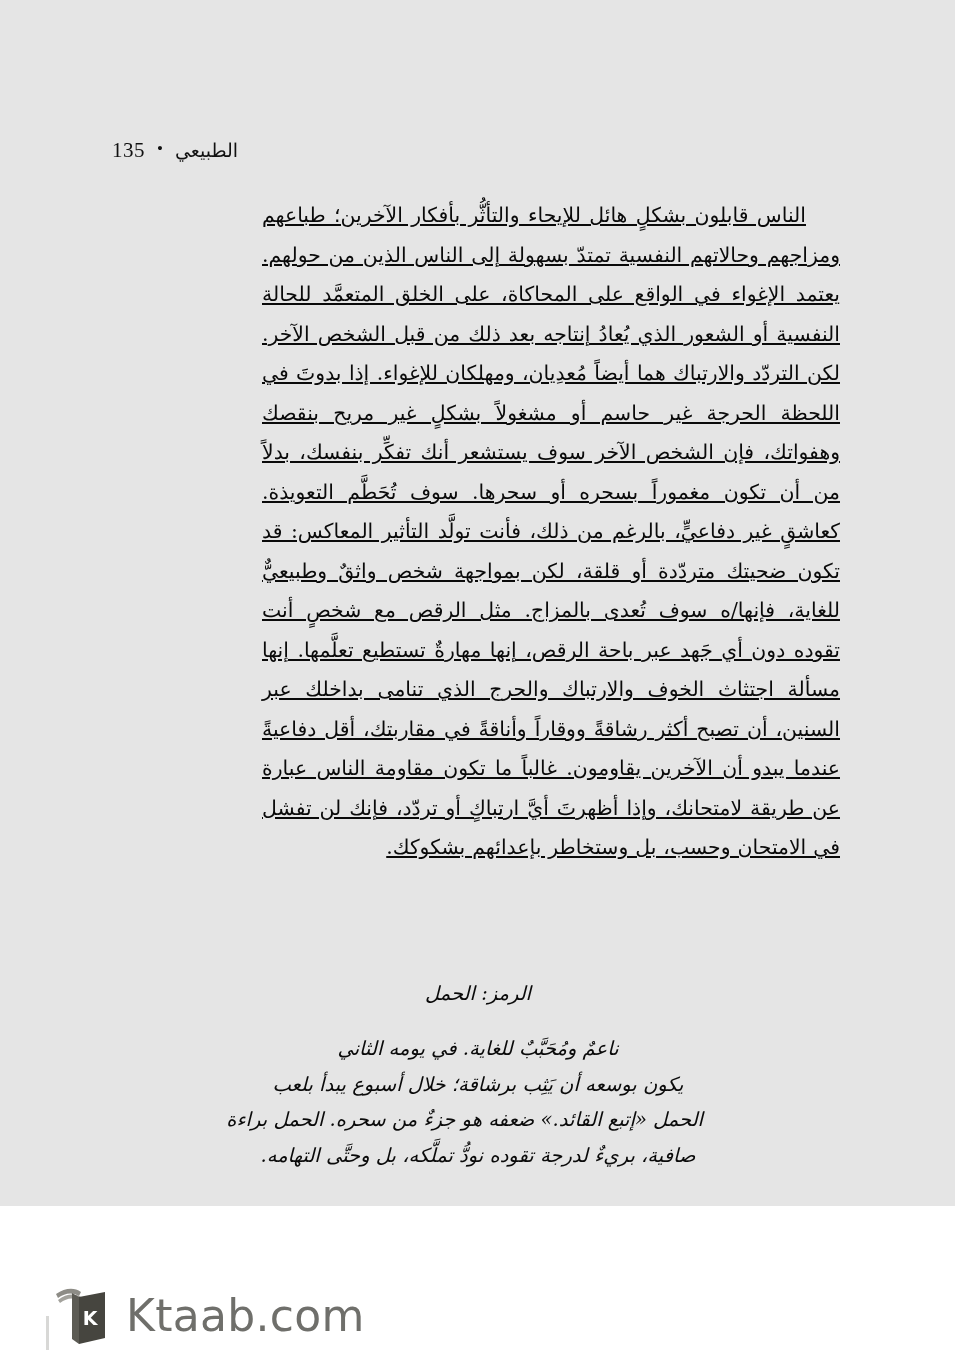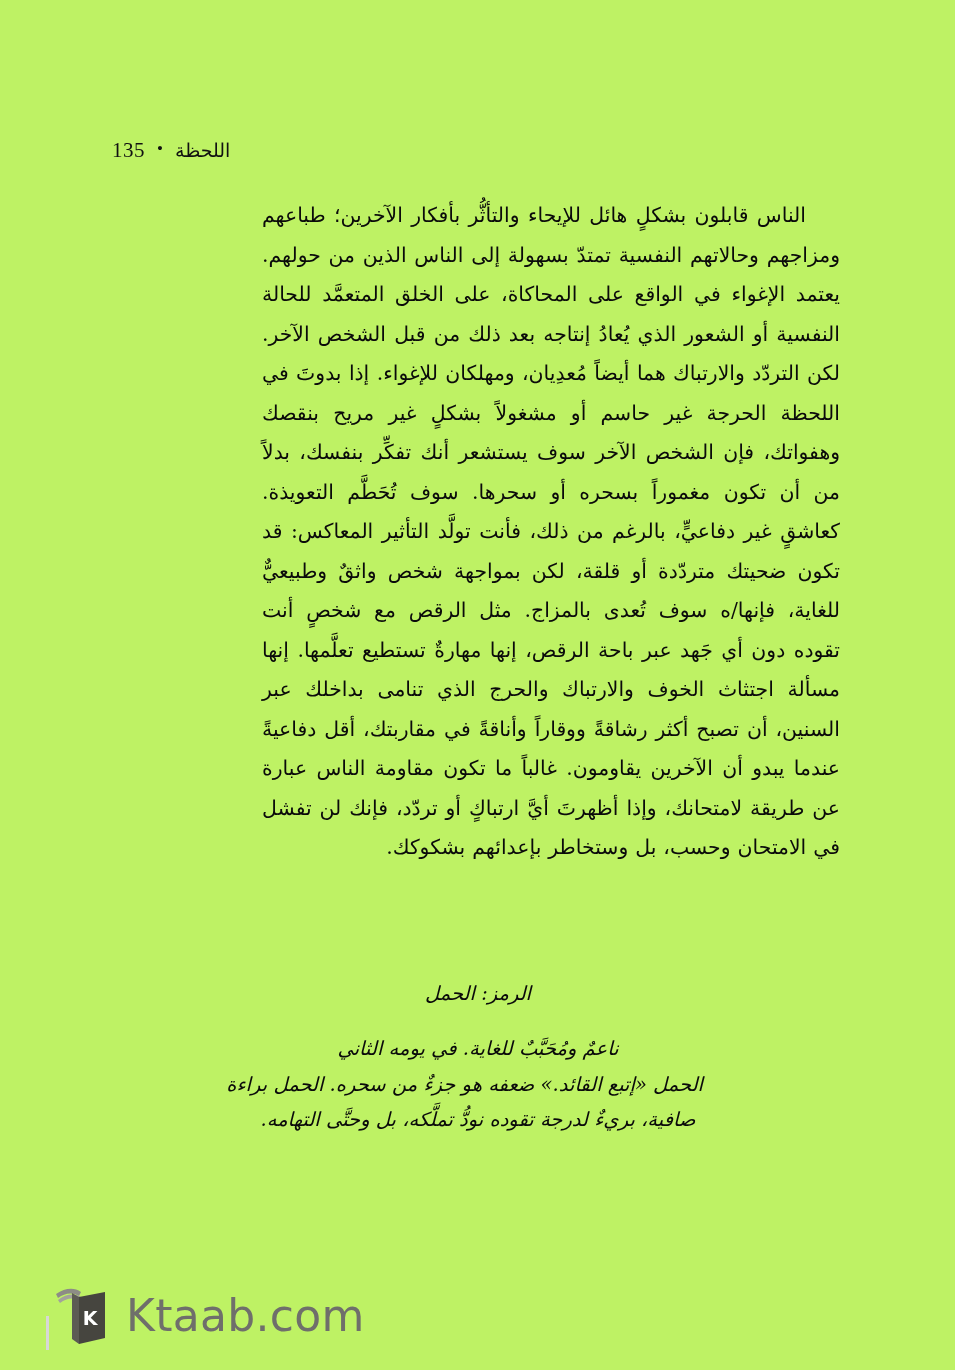--- a/index.html
+++ b/index.html
@@ -14,22 +14,22 @@
     font-family: "Liberation Serif", "DejaVu Serif", serif;
     color: #000000;
     position: relative;
     overflow: hidden;
   }
 
   .page {
     position: absolute;
     inset: 0;
     width: 955px;
-    height: 1370px;
-    background: #bef264;
+    height: 1206px;
+    background: #e5e5e5;
   }
 
   
   .running-header {
     position: absolute;
     top: 140px;
     left: 112px;
     display: flex;
     flex-direction: row;
     align-items: center;
@@ -77,20 +77,21 @@
     word-spacing: 0.5px;
   }
   .para.first {
     text-indent: 0;
   }
   .para.indented {
     text-indent: 34px;
   }
   .para:last-child {
     margin-bottom: 0;
+    text-decoration: underline;
   }
 
   
   .symbol-block {
     position: absolute;
     top: 979px;
     left: 253px;
     width: 450px;
     direction: rtl;
     text-align: center;
@@ -155,31 +156,32 @@
   }
 </style>
 </head>
 <body>
 
 <div class="page">
 
   <div class="running-header">
     <span class="folio">135</span>
     <span class="sep-dot">•</span>
-    <span class="chapter-title">اللحظة</span>
+    <span class="chapter-title">الطبيعي</span>
   </div>
 
   <div class="text-column">
     <p class="para indented">الناس قابلون بشكلٍ هائل للإيحاء والتأثُّر بأفكار الآخرين؛ طباعهم ومزاجهم وحالاتهم النفسية تمتدّ بسهولة إلى الناس الذين من حولهم. يعتمد الإغواء في الواقع على المحاكاة، على الخلق المتعمَّد للحالة النفسية أو الشعور الذي يُعادُ إنتاجه بعد ذلك من قبل الشخص الآخر. لكن التردّد والارتباك هما أيضاً مُعدِيان، ومهلكان للإغواء. إذا بدوتَ في اللحظة الحرجة غير حاسم أو مشغولاً بشكلٍ غير مريح بنقصك وهفواتك، فإن الشخص الآخر سوف يستشعر أنك تفكِّر بنفسك، بدلاً من أن تكون مغموراً بسحره أو سحرها. سوف تُحَطَّم التعويذة. كعاشقٍ غير دفاعيٍّ، بالرغم من ذلك، فأنت تولَّد التأثير المعاكس: قد تكون ضحيتك متردّدة أو قلقة، لكن بمواجهة شخص واثقٌ وطبيعيٌّ للغاية، فإنها/ه سوف تُعدى بالمزاج. مثل الرقص مع شخصٍ أنت تقوده دون أي جَهد عبر باحة الرقص، إنها مهارةٌ تستطيع تعلَّمها. إنها مسألة اجتثاث الخوف والارتباك والحرج الذي تنامى بداخلك عبر السنين، أن تصبح أكثر رشاقةً ووقاراً وأناقةً في مقاربتك، أقل دفاعيةً عندما يبدو أن الآخرين يقاومون. غالباً ما تكون مقاومة الناس عبارة عن طريقة لامتحانك، وإذا أظهرتَ أيَّ ارتباكٍ أو تردّد، فإنك لن تفشل في الامتحان وحسب، بل وستخاطر بإعدائهم بشكوكك.</p>
   </div>
 
   <div class="symbol-block">
     <p class="symbol-heading">الرمز: الحمل</p>
     <p class="symbol-body">
       <span class="ln">ناعمٌ ومُحَبَّبٌ للغاية. في يومه الثاني</span>
+      <span class="ln">يكون بوسعه أن يَثِب برشاقة؛ خلال أسبوع يبدأ بلعب</span>
       <span class="ln">الحمل «إتبع القائد.» ضعفه هو جزءٌ من سحره. الحمل براءة</span>
       <span class="ln">صافية، بريءٌ لدرجة تقوده نودُّ تملَّكه، بل وحتَّى التهامه.</span>
     </p>
   </div>
 
   <div class="wm-edge"></div>
   <div class="watermark">
     <span class="wm-logo">
       <svg width="62" height="66" viewBox="0 0 62 66" xmlns="http://www.w3.org/2000/svg">
 

